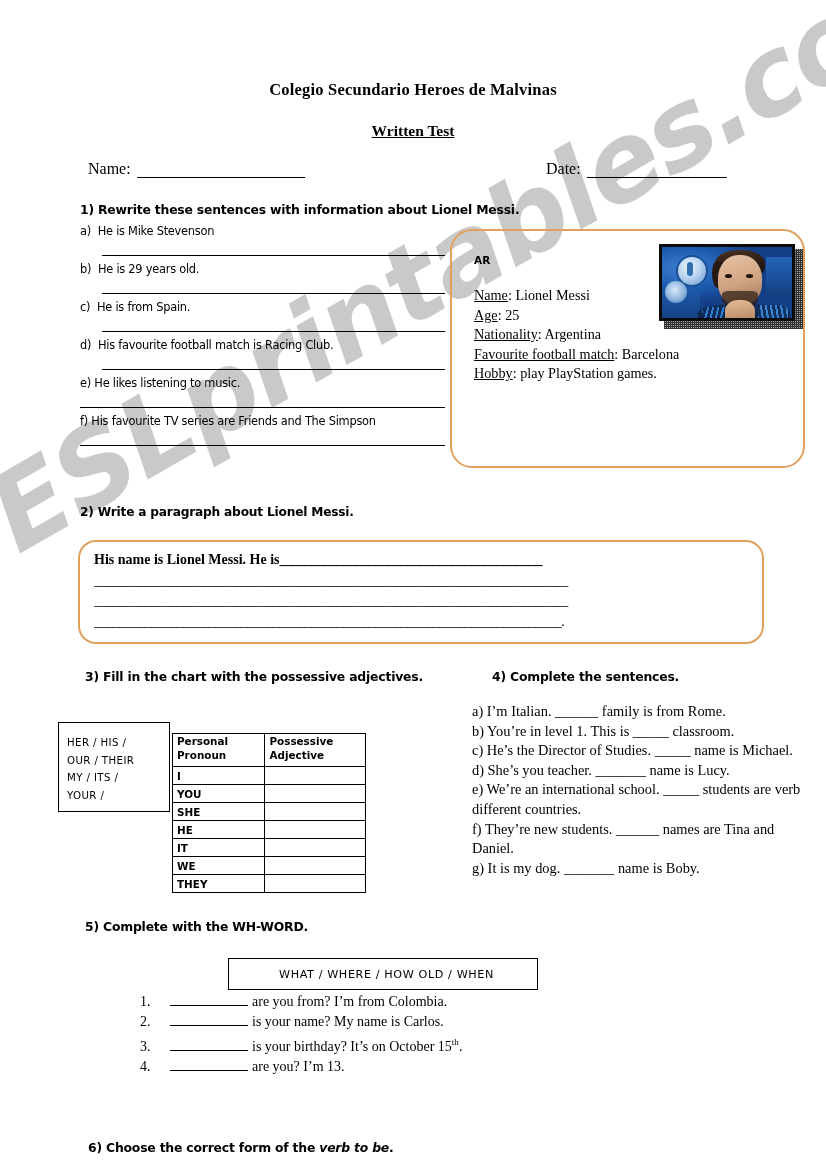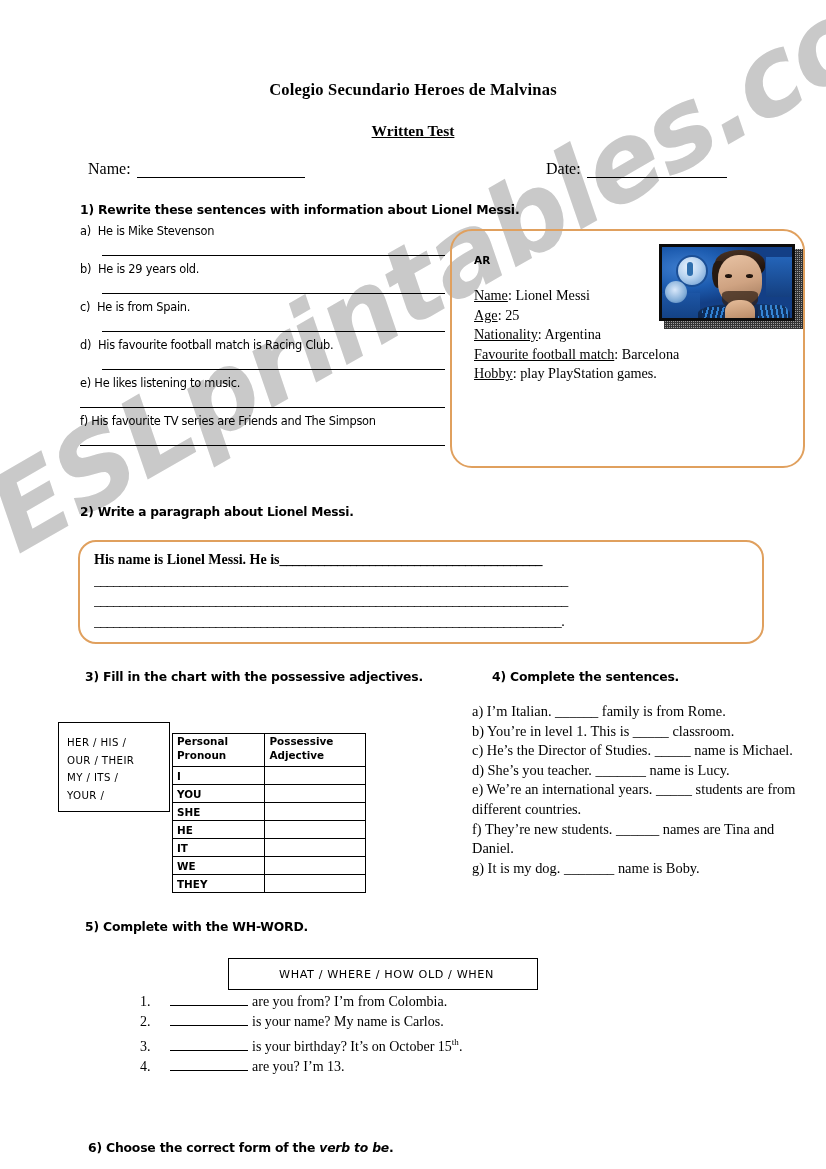--- a/index.html
+++ b/index.html
@@ -519,21 +519,21 @@
     </tr>
   </tbody>
     </table>
 
   <div id="ex4-heading" class="q-heading layer">4) Complete the sentences.</div>
   <div id="ex4-items" class="layer">
     <div>a) I’m Italian. ______ family is from Rome.</div>
     <div>b) You’re in level 1. This is _____ classroom.</div>
     <div>c) He’s the Director of Studies. _____ name is Michael.</div>
     <div>d) She’s you teacher. _______ name is Lucy.</div>
-    <div>e) We’re an international years. _____ students are from different countries.</div>
+    <div>e) We’re an international school. _____ students are verb different countries.</div>
     <div>f) They’re new students. ______ names are Tina and Daniel.</div>
     <div>g) It is my dog. _______ name is Boby.</div>
   </div>
 
   <div id="ex5-heading" class="q-heading layer">5) Complete with the WH-WORD.</div>
   <div id="whbox" class="layer">
     <span>WHAT  /  WHERE  /  HOW OLD  /  WHEN</span>
   </div>
   <div id="ex5-items" class="layer">
     <div>

